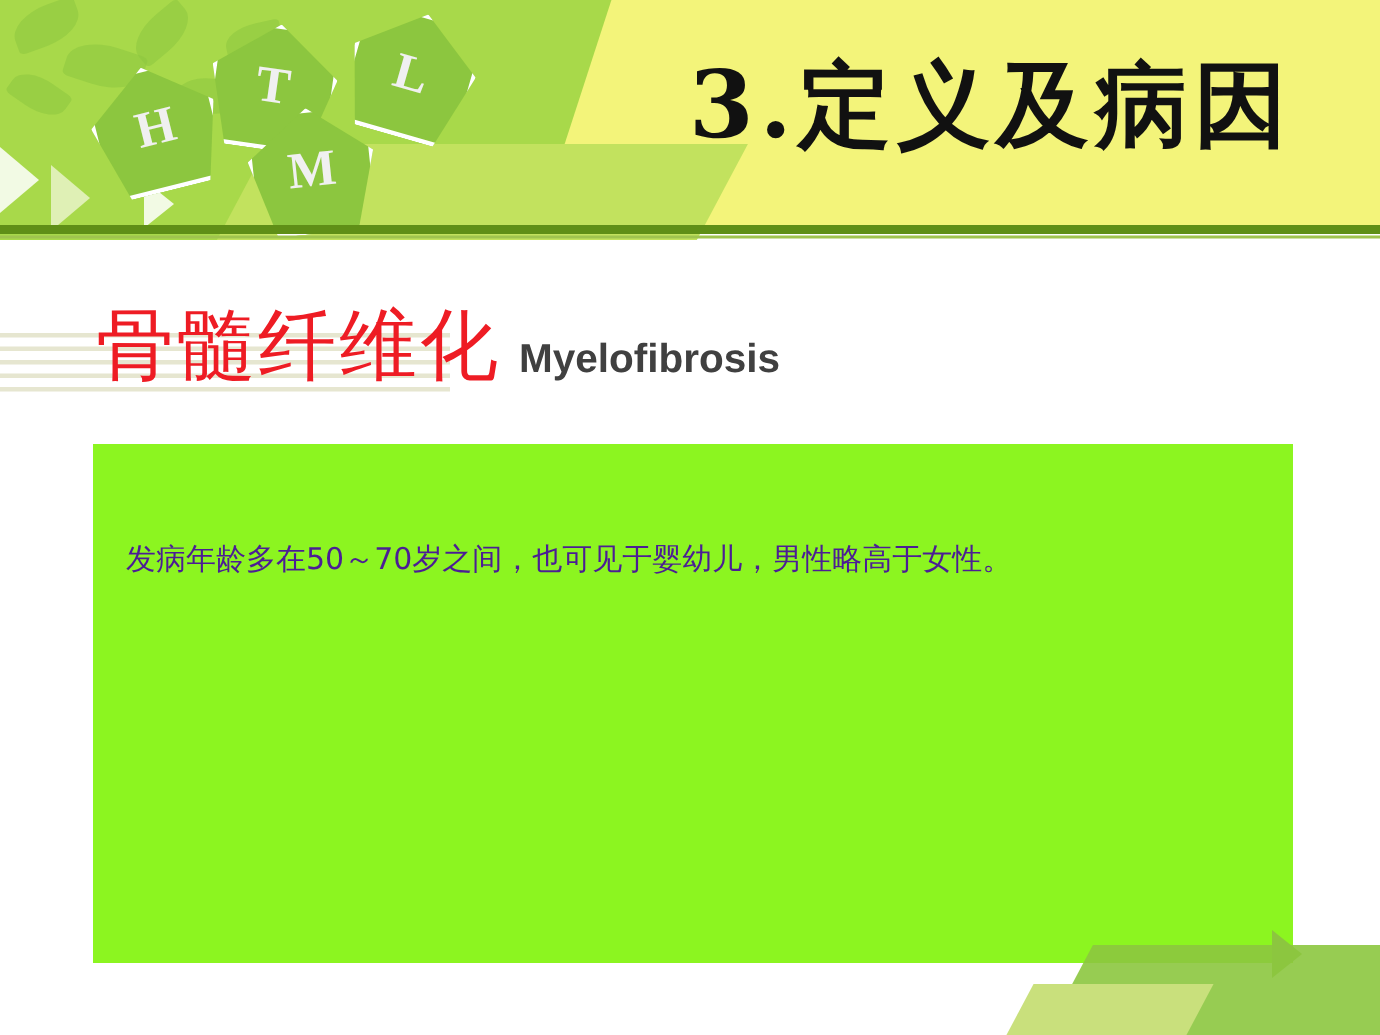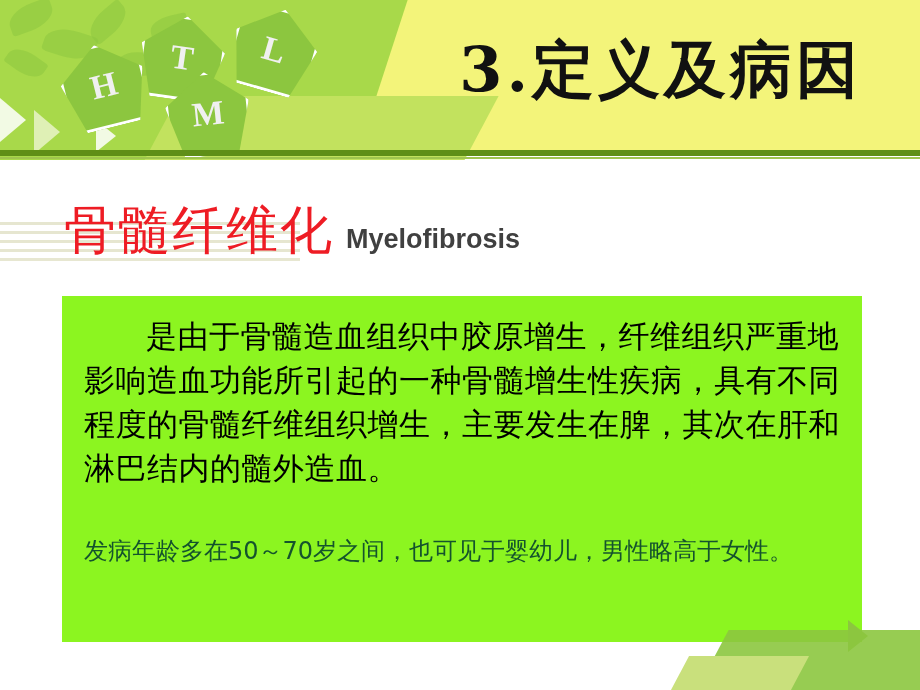--- a/index.html
+++ b/index.html
@@ -163,23 +163,23 @@
     font-family: "DejaVu Serif", serif;
     font-size: 31px;
     line-height: 1.42;
     color: #000000;
     margin: 0;
     text-indent: 2em;
     letter-spacing: 0.5px;
   }
   .para2 {
     font-family: "DejaVu Sans", sans-serif;
-    font-size: 24px;
+    font-size: 20px;
     line-height: 1.45;
-    color: #14532d;
+    color: #4c1d95;
     margin: 0;
     margin-top: 44px;
     letter-spacing: 0px;
   }
 
   
   .footer-wedge {
     position: absolute;
     right: -20px;
     bottom: -10px;
@@ -254,21 +254,20 @@
       <i></i>
       <i></i>
   </div>
 
   <div class="subtitle-row">
     <div class="subtitle-cn">骨髓纤维化</div>
     <div class="subtitle-en">Myelofibrosis</div>
   </div>
 
   <div class="content-box">
-    <p class="para">是由于骨髓造血组织中胶原增生，纤维组织严重地影响造血功能所引起的一种骨髓增生性疾病，具有不同程度的骨髓纤维组织增生，主要发生在脾，其次在肝和淋巴结内的髓外造血。</p>
     <p class="para2">发病年龄多在50～70岁之间，也可见于婴幼儿，男性略高于女性。</p>
   </div>
 
   <div class="footer-wedge"></div>
   <div class="footer-wedge2"></div>
   <div class="footer-chevron"></div>
 
 </div>
 
 </body></html>

